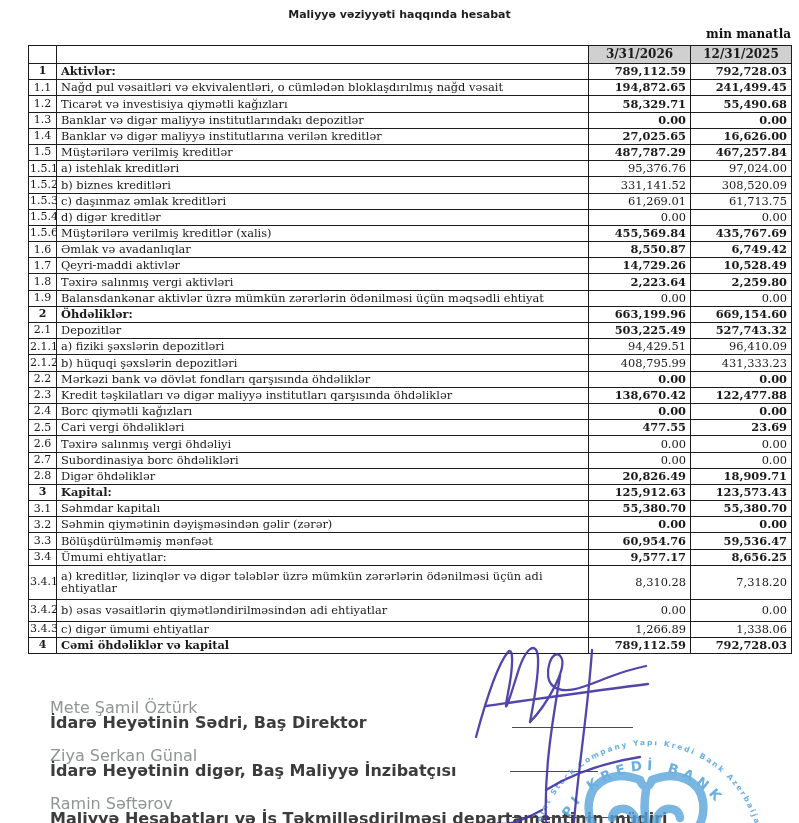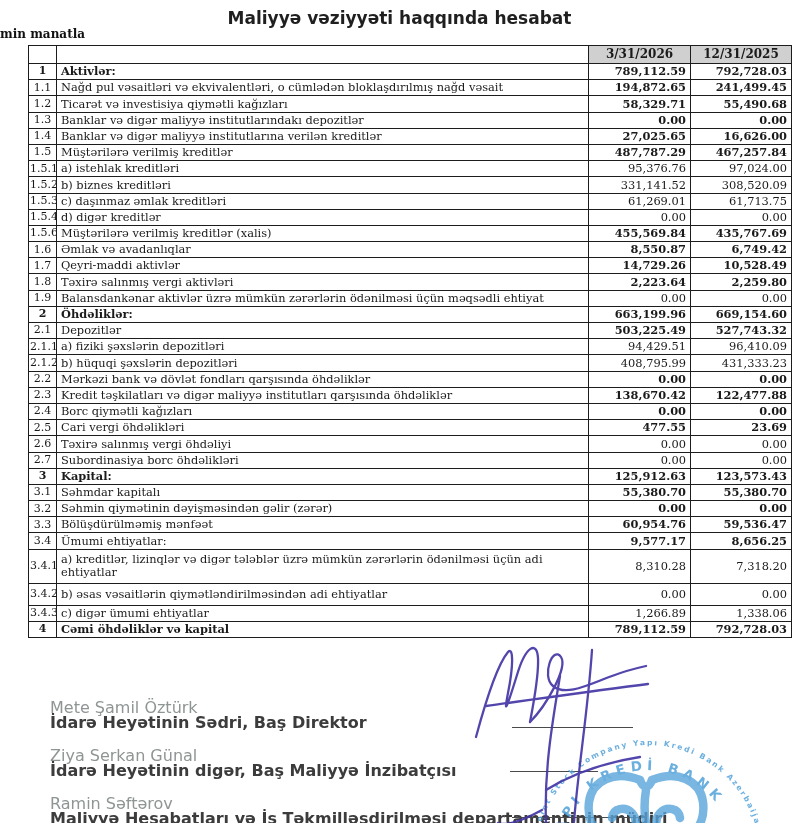--- a/index.html
+++ b/index.html
@@ -1,20 +1,20 @@
 <!DOCTYPE html>
 <html><head>
 <meta charset="utf-8">
 <style>
   html,body{margin:0;padding:0;background:#ffffff;}
   .page{position:relative;width:799px;height:823px;background:#ffffff;overflow:hidden;
         font-family:"DejaVu Serif",serif;color:#1a1a1a;}
   .doc-title{position:absolute;top:8px;left:0;width:100%;text-align:center;
-             font-family:"DejaVu Sans",sans-serif;font-weight:bold;font-size:17px;color:#1f1f1f;}
-  .unit-note{position:absolute;top:27px;left:0;width:791px;
+             font-family:"DejaVu Sans",sans-serif;font-weight:bold;font-size:11px;color:#1f1f1f;}
+  .unit-note{position:absolute;top:27px;left:0;width:791px;text-align:right;
              font-weight:bold;font-size:12px;color:#111;}
   table.fin{position:absolute;left:28px;top:45px;width:763px;border-collapse:collapse;table-layout:fixed;}
   .fin th,.fin td{border:1px solid #1c1c1c;padding:0 4px;font-size:11.4px;line-height:1.12;
                   overflow:hidden;vertical-align:middle;}
   .fin thead th{height:17px;font-size:12px;font-weight:bold;text-align:center;}
   .shade{background:#d0d0d0;}
   .fin tbody td{height:15.2px;}
   .fin td.num{text-align:center;font-size:11px;padding:0 1px;}
   .fin td.val{text-align:right;}
   .fin tr.sec td{font-weight:bold;}
@@ -196,20 +196,26 @@
           <td class="desc">Təxirə salınmış vergi öhdəliyi</td>
           <td class="val">0.00</td>
           <td class="val">0.00</td>
         </tr>
         <tr>
           <td class="num">2.7</td>
           <td class="desc">Subordinasiya borc öhdəlikləri</td>
           <td class="val">0.00</td>
           <td class="val">0.00</td>
         </tr>
+        <tr>
+          <td class="num">2.8</td>
+          <td class="desc">Digər öhdəliklər</td>
+          <td class="val bold">20,826.49</td>
+          <td class="val bold">18,909.71</td>
+        </tr>
         <tr class="sec">
           <td class="num">3</td>
           <td class="desc">Kapital:</td>
           <td class="val">125,912.63</td>
           <td class="val">123,573.43</td>
         </tr>
         <tr>
           <td class="num">3.1</td>
           <td class="desc">Səhmdar kapitalı</td>
           <td class="val bold">55,380.70</td>

